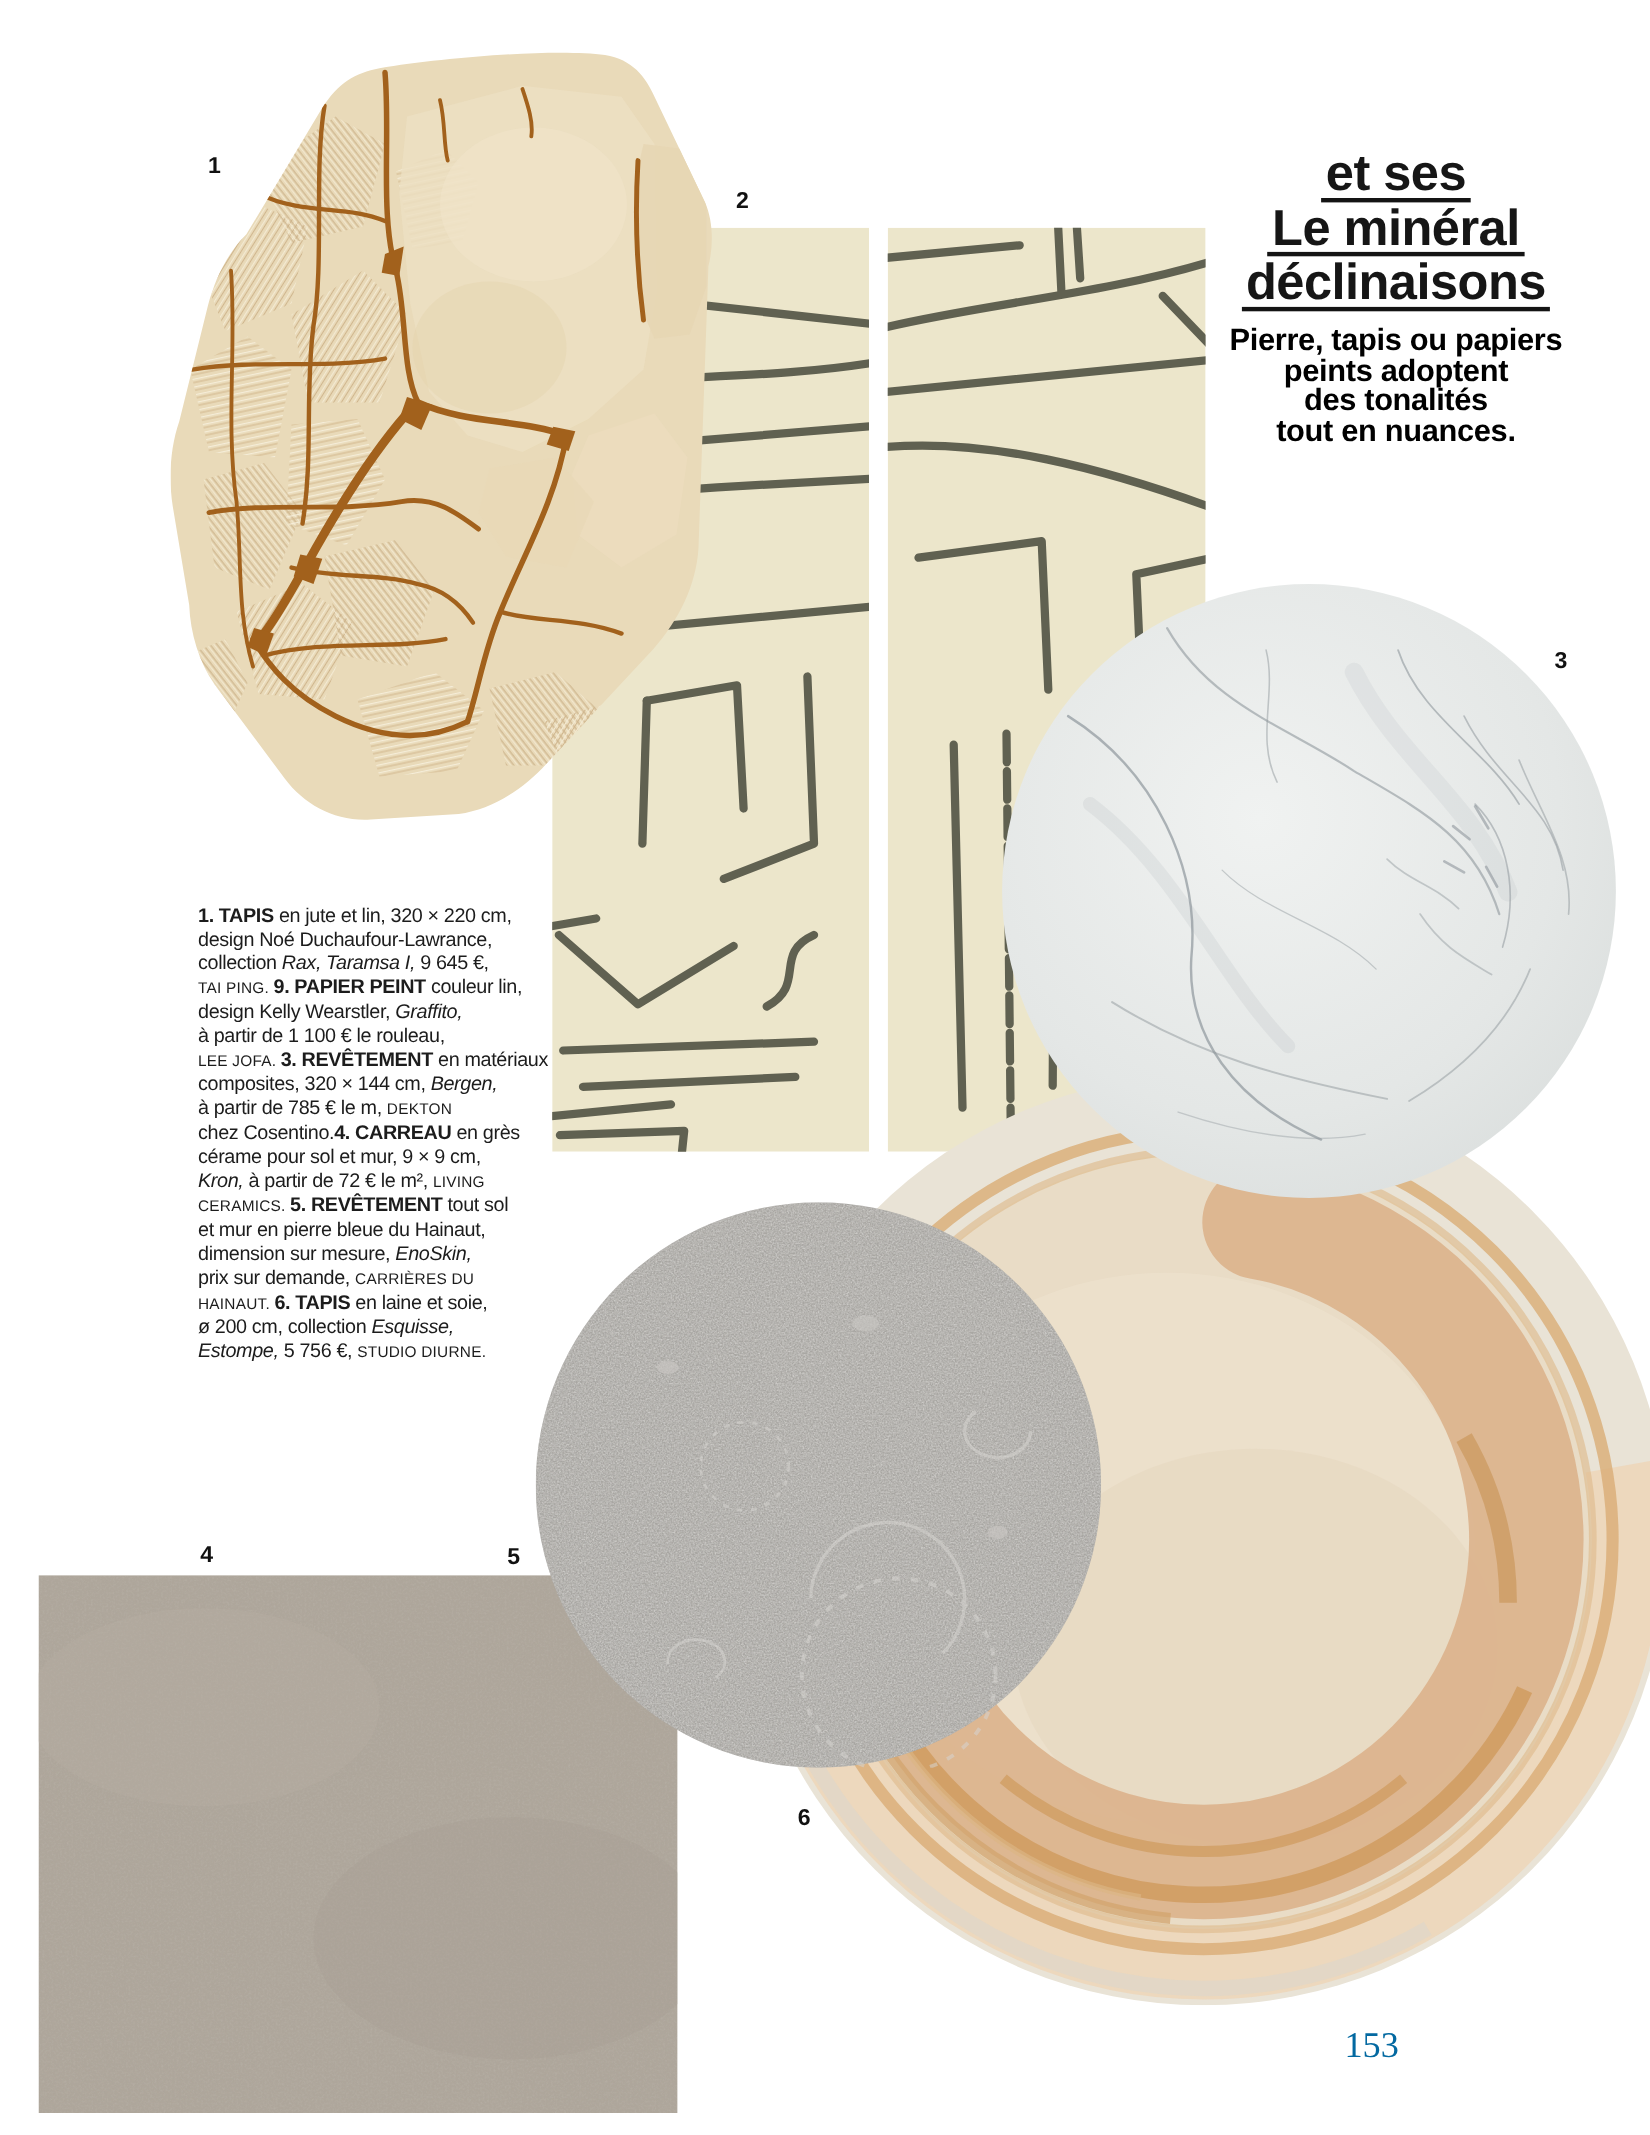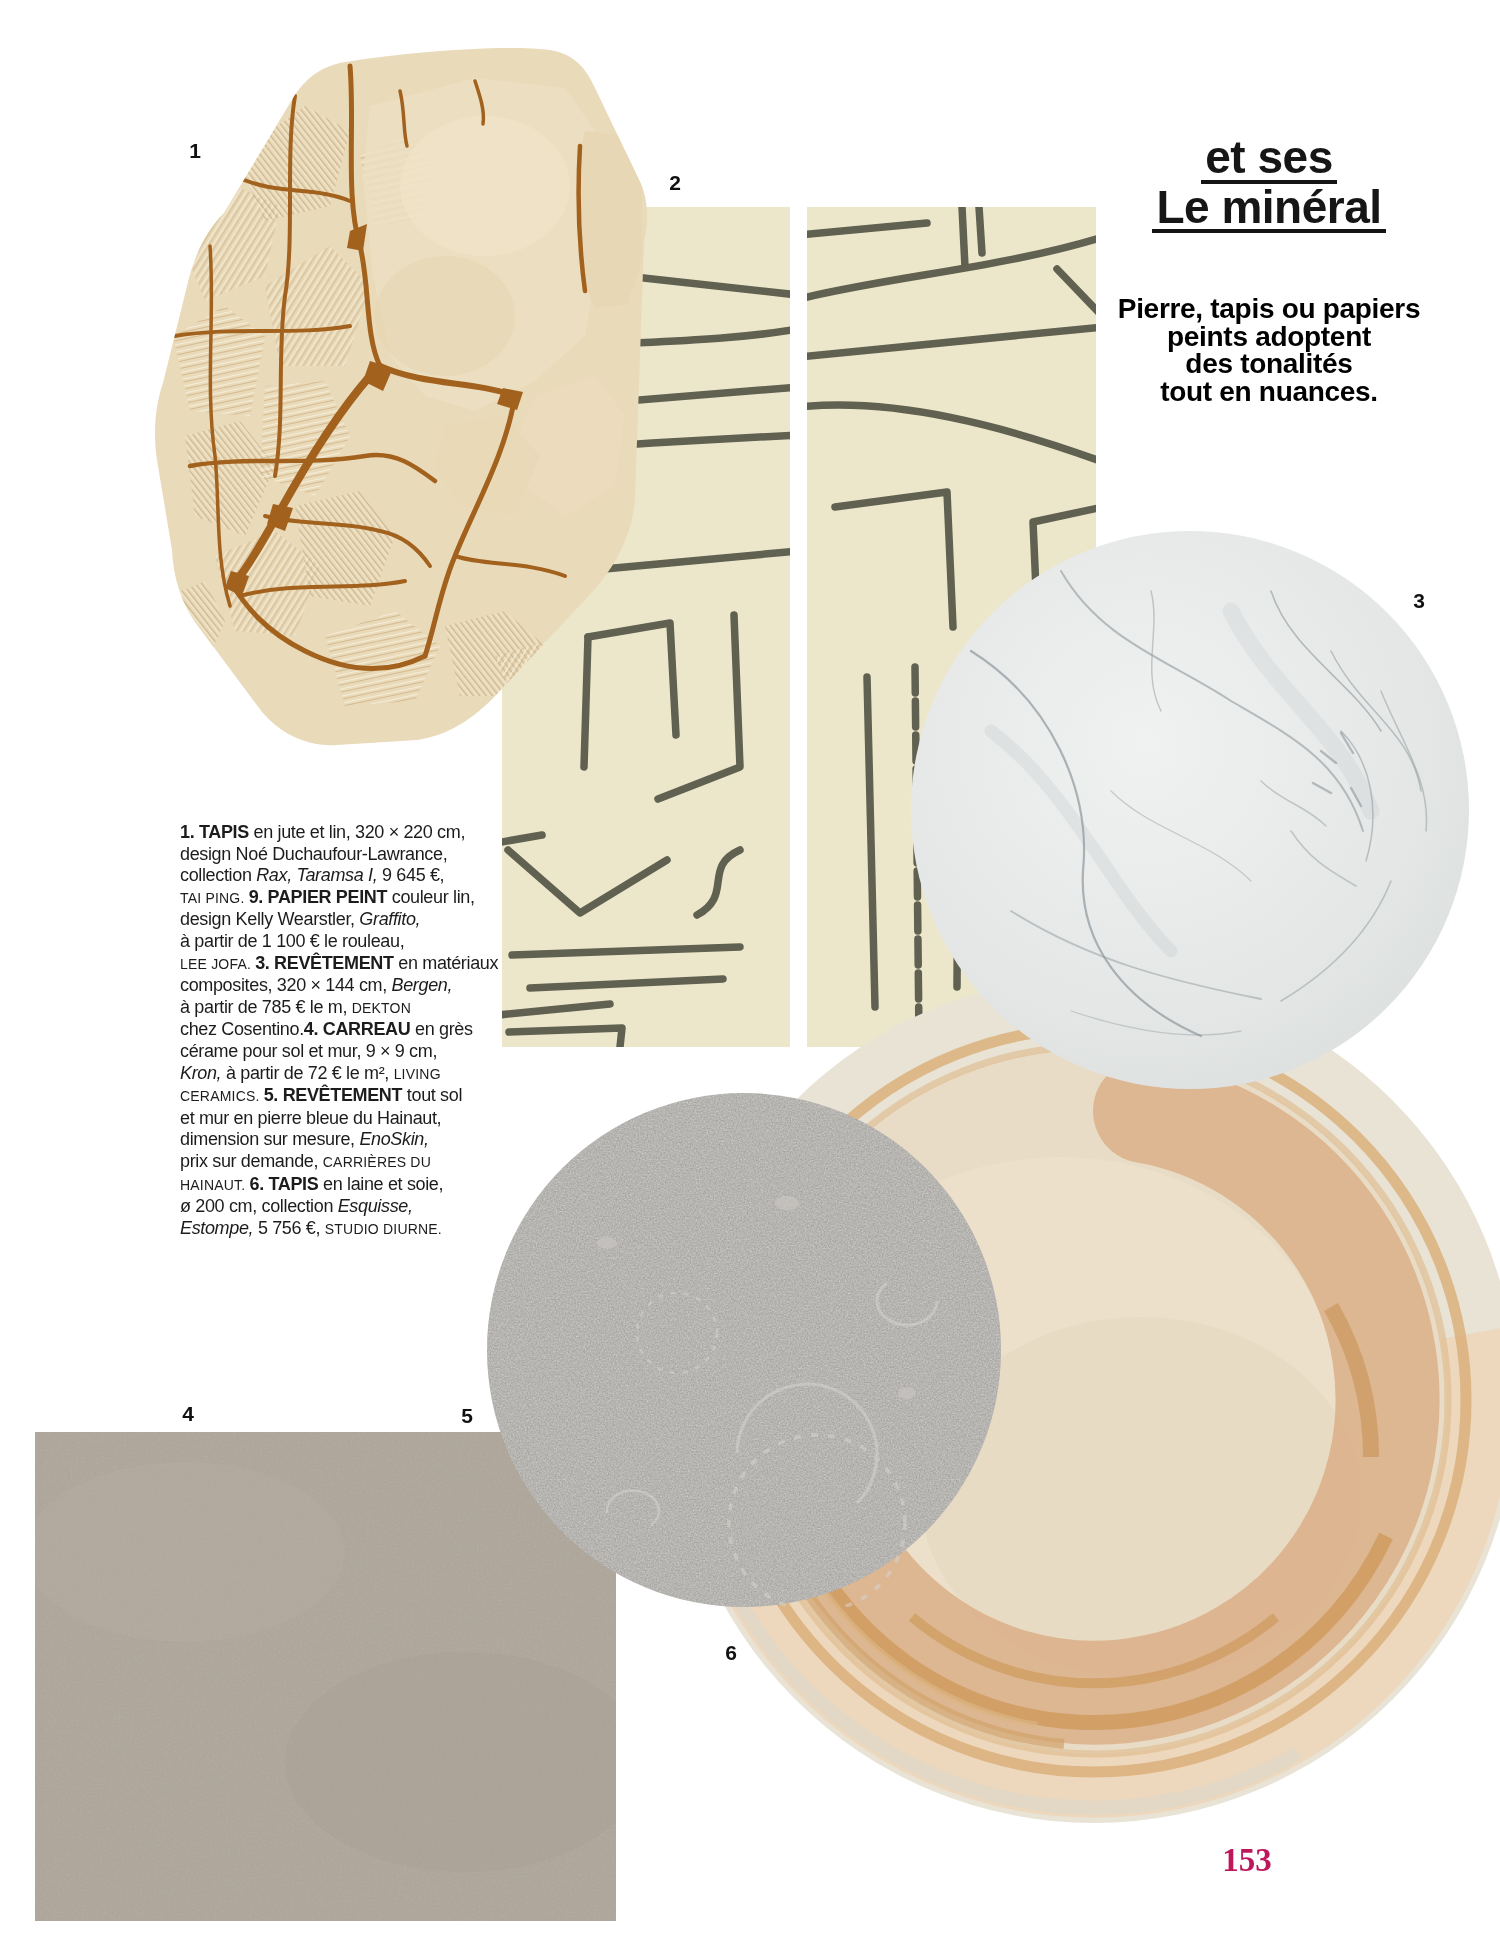--- a/index.html
+++ b/index.html
@@ -24,21 +24,21 @@
     font-size:18px;line-height:21.6px;letter-spacing:-.35px;color:#1c1c1c;}
   .cl{white-space:nowrap;}
   .s-b{font-weight:700;}
   .s-i{font-style:italic;}
   .s-sc{font-size:14px;letter-spacing:.2px;}
   .s-n{}
   
   .fig-label{position:absolute;font-weight:700;font-size:21px;color:#111;transform:translate(-50%,-50%);}
   
   .page-number{position:absolute;left:1247px;top:1842px;transform:translateX(-50%);
-    font-family:"Liberation Serif", serif;font-size:33px;color:#be185d;font-weight:bold;}
+    font-family:"Liberation Serif", serif;font-size:33px;color:#0369a1;}
 </style>
 </head>
 <body>
 
 <div class="page">
 
   <svg class="abs" style="left:502px;top:207px" width="288" height="840" viewBox="0 0 288 840">
     <rect width="288" height="840" fill="#ece6cb"></rect>
     <g fill="none" stroke="#565748" stroke-width="7.5" stroke-linecap="round" stroke-linejoin="round" opacity=".93">
       <path d="M-8 96 L78 64 L296 88"></path>
@@ -242,20 +242,21 @@
     <g fill="#c9c7c3" opacity=".6">
       <ellipse cx="120" cy="150" rx="10" ry="6"></ellipse>
       <ellipse cx="300" cy="110" rx="12" ry="7"></ellipse>
       <ellipse cx="420" cy="300" rx="9" ry="6"></ellipse>
     </g>
   </svg>
 
   <div class="title-block">
     <span class="title-line"><span>et ses</span></span>
     <span class="title-line"><span>Le minéral</span></span>
+    <span class="title-line"><span>déclinaisons</span></span>
   </div>
   <div class="subtitle-block">
     <div>Pierre, tapis ou papiers</div>
     <div>peints adoptent</div>
     <div>des tonalités</div>
     <div>tout en nuances.</div>
   </div>
 
   <div class="fig-label" style="left:195px;top:151px">1</div>
   <div class="fig-label" style="left:675px;top:183px">2</div>

